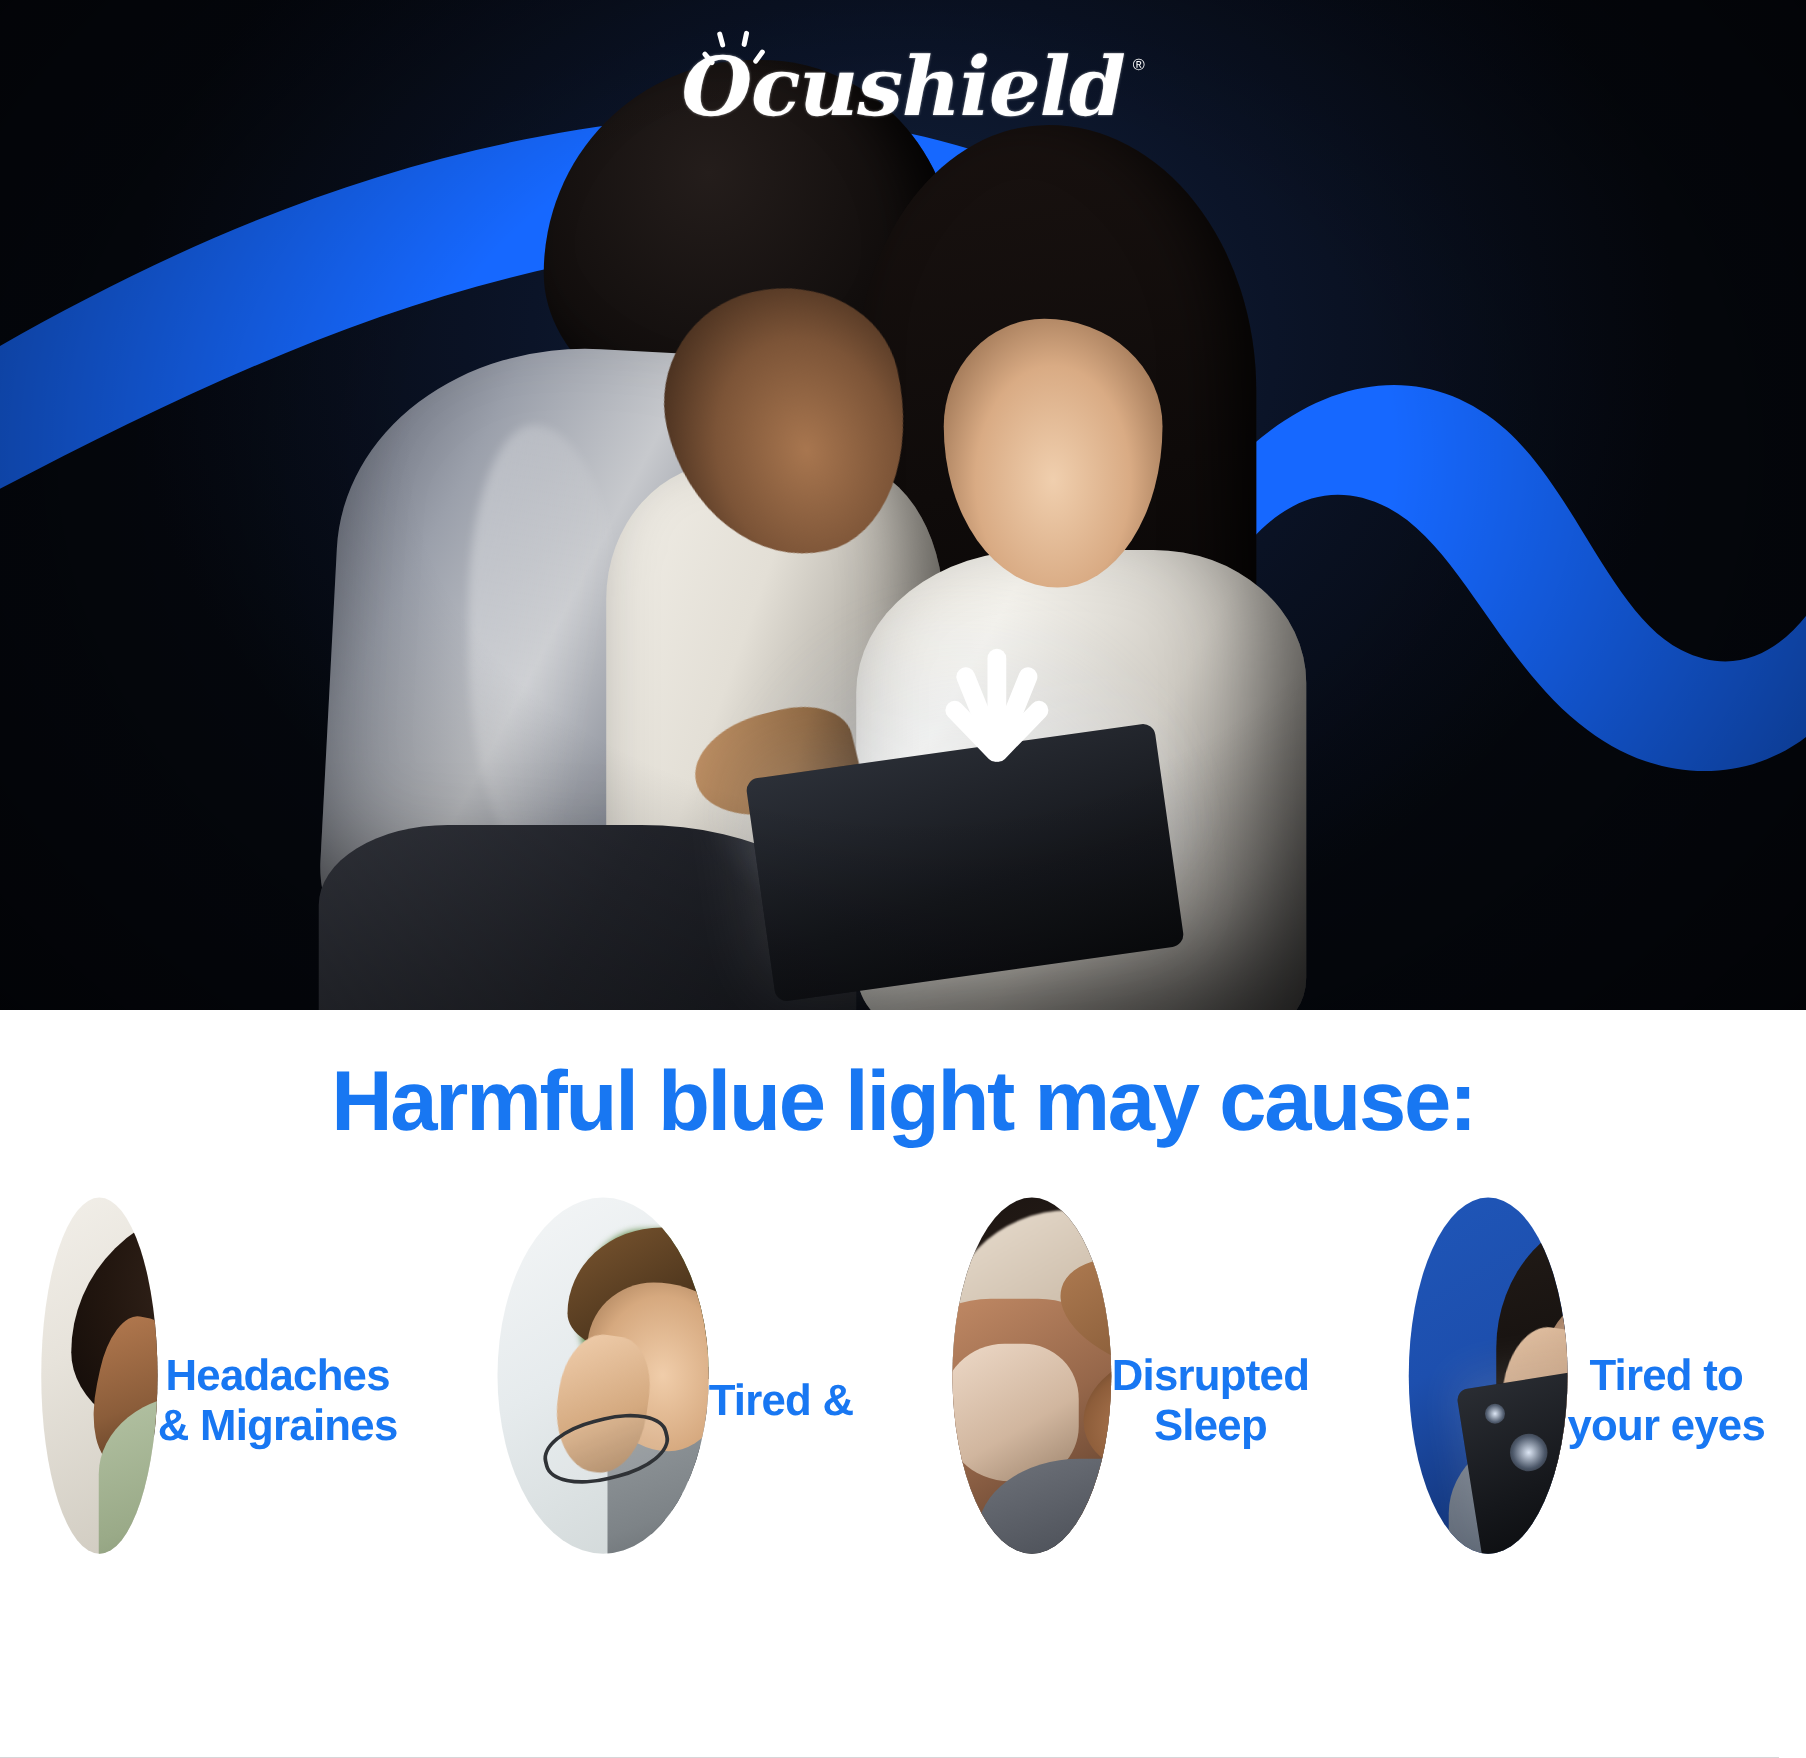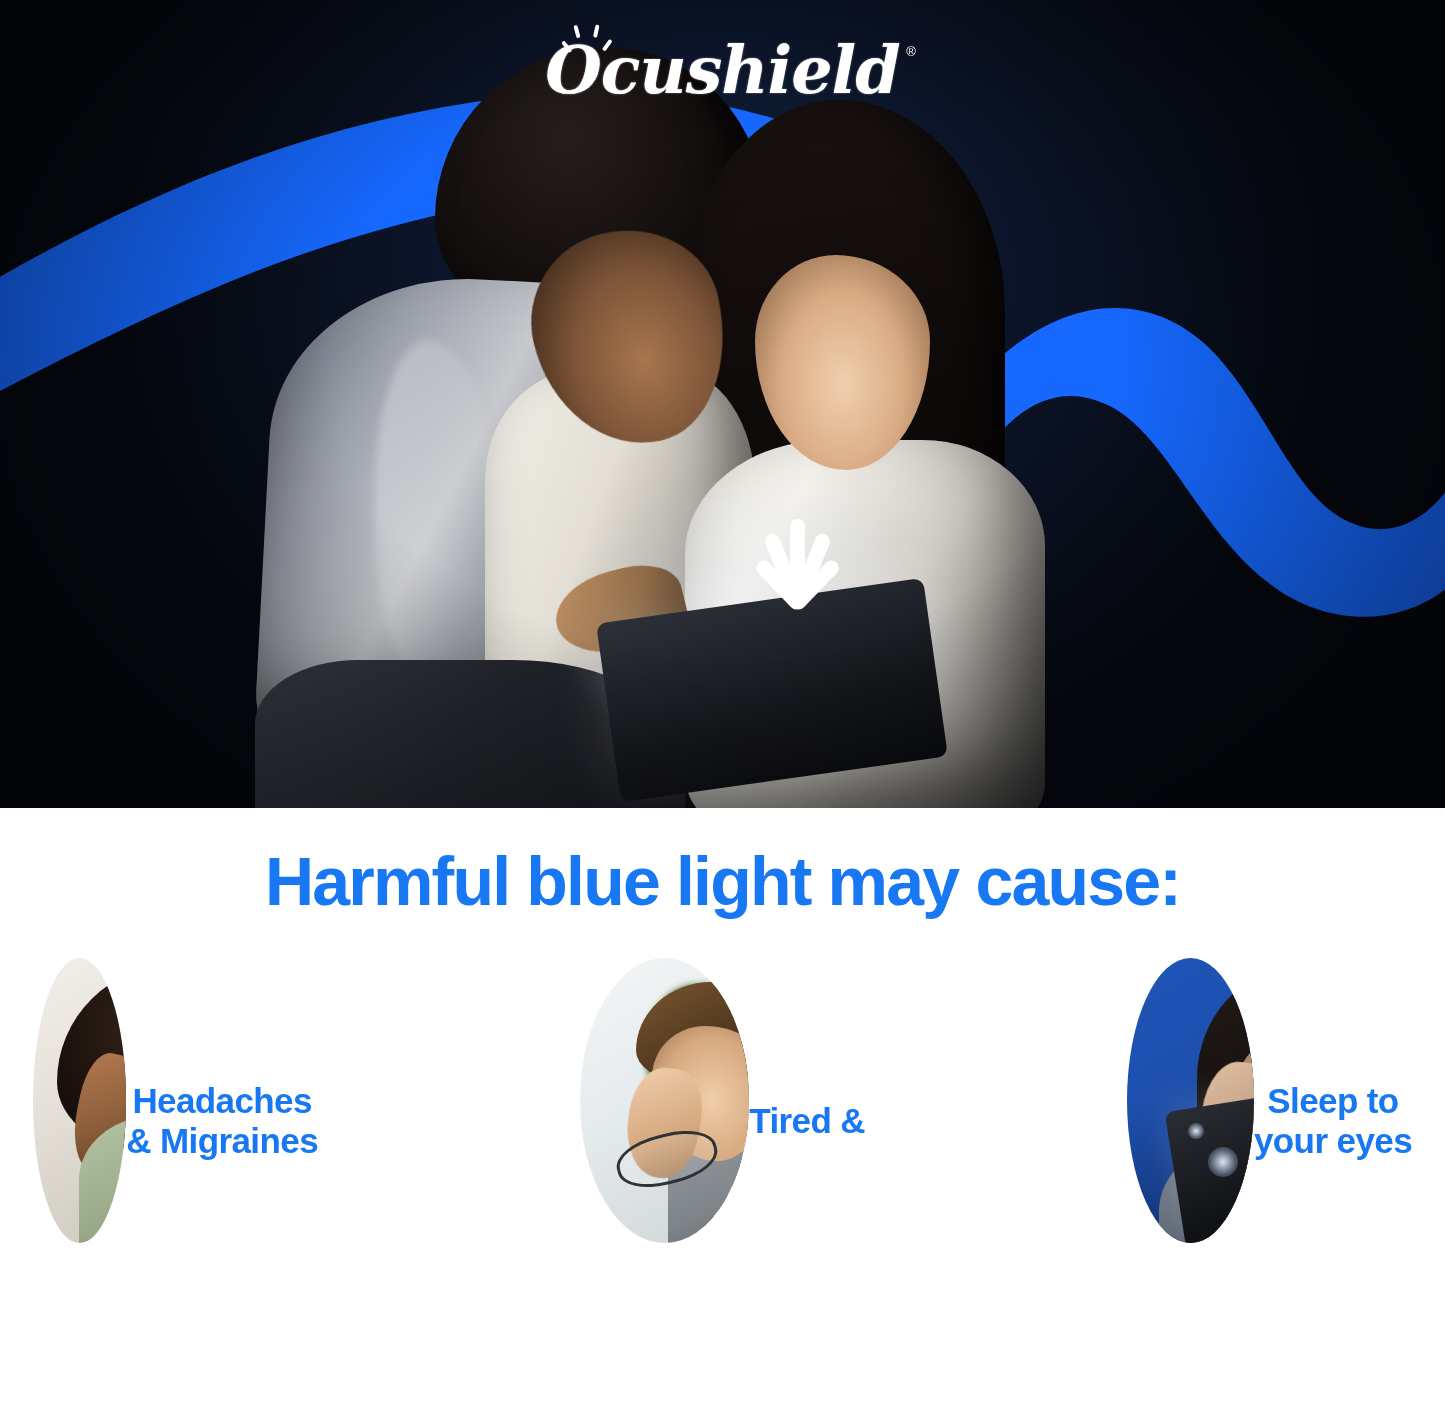--- a/index.html
+++ b/index.html
@@ -549,32 +549,47 @@
           <span class="hair"></span>
           <span class="face"></span>
           <span class="hand"></span>
           <span class="glasses"></span>
         </div>
         <div class="caption">
           <div>Tired &amp;</div>
         </div>
       </div>
 
+      <div class="card">
+        <div class="circle c3">
+          <span class="pillow"></span>
+          <span class="pillow2"></span>
+          <span class="body"></span>
+          <span class="lace"></span>
+          <span class="arm"></span>
+          <span class="face"></span>
+          <span class="blanket"></span>
+        </div>
+        <div class="caption">
+          <div>Disrupted</div>
+          <div>Sleep</div>
+        </div>
+      </div>
 
       <div class="card">
         <div class="circle c4">
           <span class="hair"></span>
           <span class="shoulder"></span>
           <span class="face"></span>
           <span class="hand"></span>
           <span class="phone"></span>
           <span class="bokeh1"></span>
           <span class="bokeh2"></span>
         </div>
         <div class="caption">
-          <div>Sleep to</div>
+          <div>Tired to</div>
           <div>your eyes</div>
         </div>
       </div>
 
     </div>
   </div>
 </div>
 
 </body></html>

